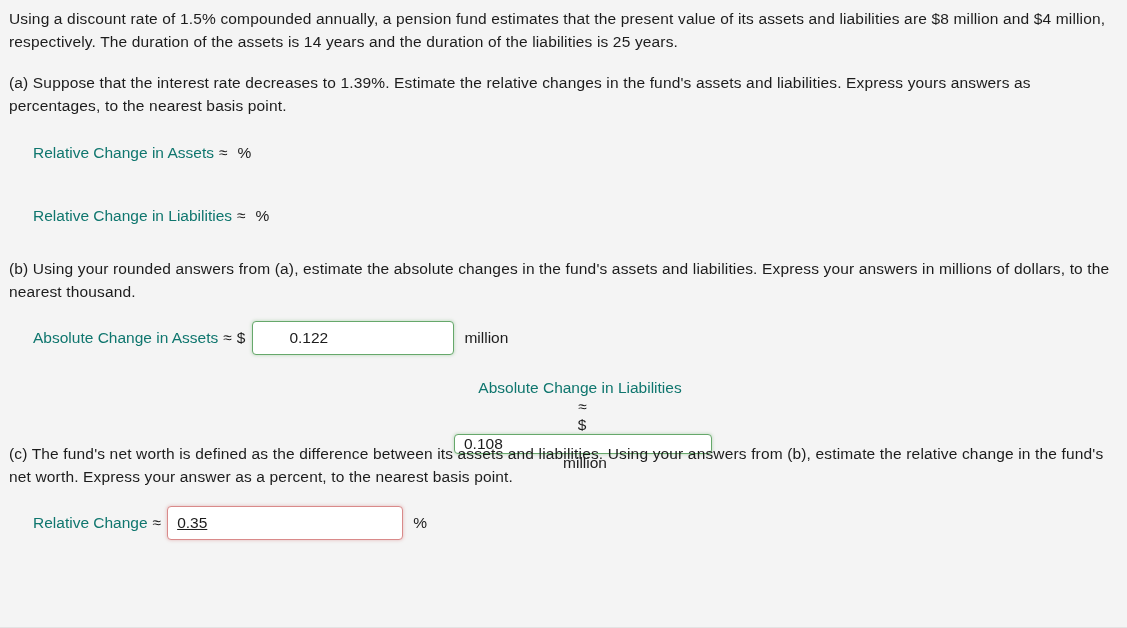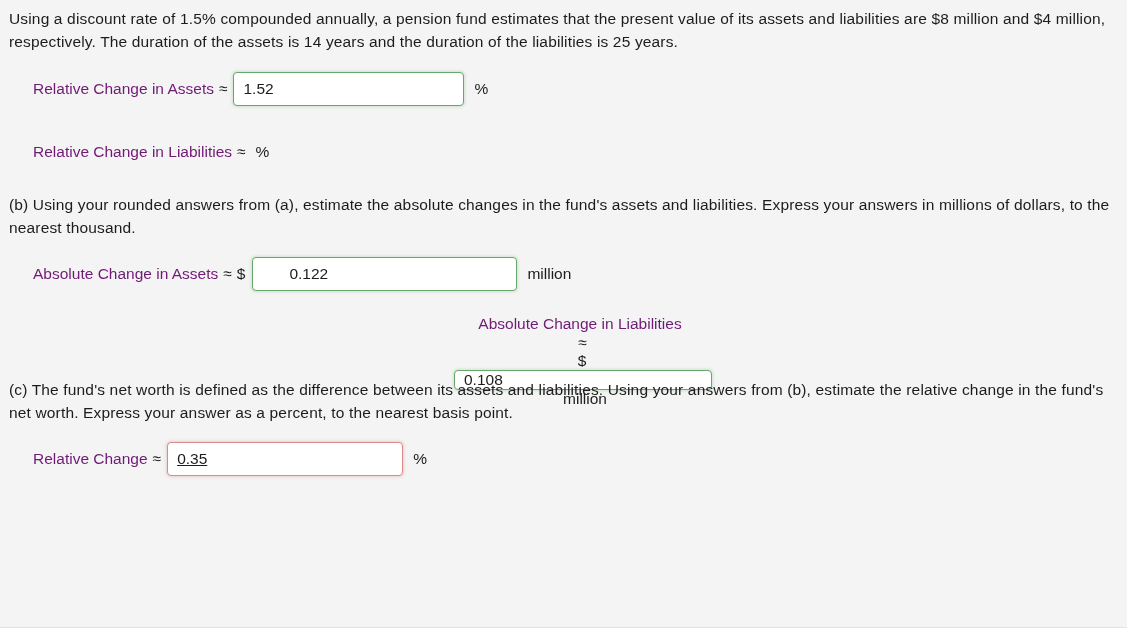--- a/index.html
+++ b/index.html
@@ -44,21 +44,21 @@
     height: 46px;
   }
   .row-a1 { margin-top: 13px; }
   .row-a2 { margin-top: 17px; }
   .row-b1 { margin-top: 12px; }
   .row-b2 { margin-top: 17px; flex-direction: column; }
   .row-c1 { margin-top: 12px; }
 
   .ans-label {
     font-size: 15.5px;
-    color: #701a75;
+    color: #0f766e;
     white-space: nowrap;
     line-height: 20px;
   }
   .approx {
     font-size: 15.5px;
     padding-left: 5px;
     color: #1c1c1c;
   }
   .dollar {
     font-size: 15.5px;
@@ -92,45 +92,45 @@
 
   .unit {
     font-size: 15.5px;
     color: #1c1c1c;
     padding-left: 10px;
     white-space: nowrap;
   }
 
   .w231 { width: 231px; }
   .w238 { width: 238px; }
-  .w235 { width: 265px; padding-left: 36px; }
+  .w235 { width: 202px; padding-left: 36px; }
   .w234 { width: 258px; }
   .w236 { width: 236px; text-decoration: underline; }
 
   .rule {
     position: absolute;
     left: 0;
     bottom: 0;
     width: 1127px;
     height: 1px;
     background: #e3e3e3;
   }
 </style>
 </head>
 <body>
 
 <div class="page">
 
   <p class="prose block-intro">Using a discount rate of 1.5% compounded annually, a pension fund estimates that the present value of its assets and liabilities are $8 million and $4 million, respectively. The duration of the assets is 14 years and the duration of the liabilities is 25 years.</p>
 
+  <p class="prose block-a">(a) Suppose that the interest rate decreases to 1.39%. Estimate the relative changes in the fund's assets and liabilities. Express yours answers as percentages, to the nearest basis point.</p>
 
   <div class="answer-row row-a1">
     <span class="ans-label">Relative Change in Assets</span>
     <span class="approx">≈</span>
-    <div class="ans-input correct w231">1.52</div>
     <span class="unit">%</span>
   </div>
 
   <div class="answer-row row-a2">
     <span class="ans-label">Relative Change in Liabilities</span>
     <span class="approx">≈</span>
     <span class="unit">%</span>
   </div>
 
   <p class="prose block-b">(b) Using your rounded answers from (a), estimate the absolute changes in the fund's assets and liabilities. Express your answers in millions of dollars, to the nearest thousand.</p>

